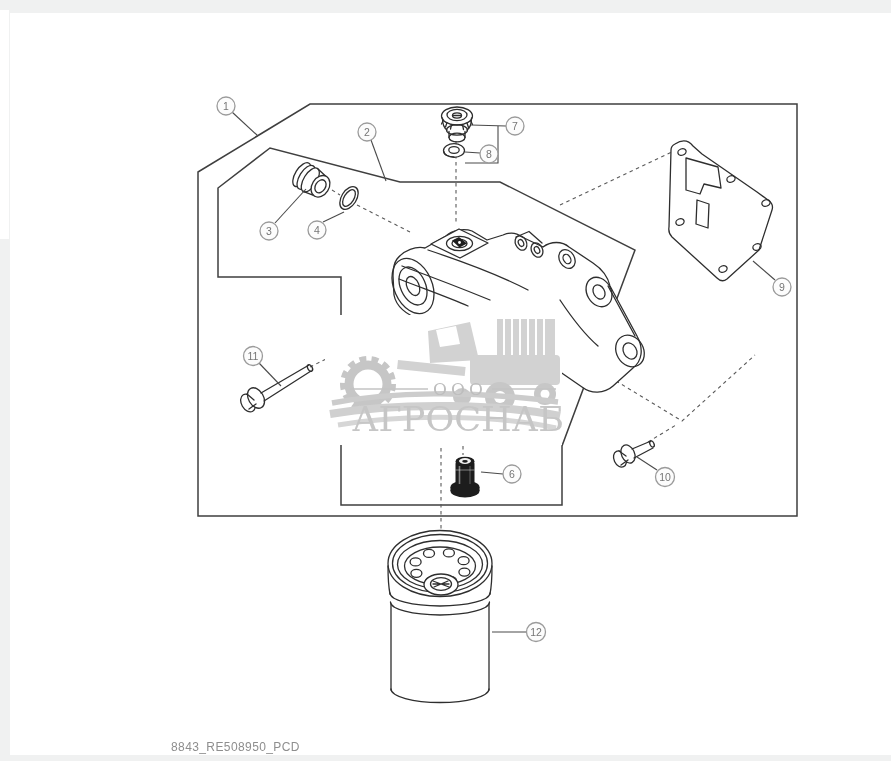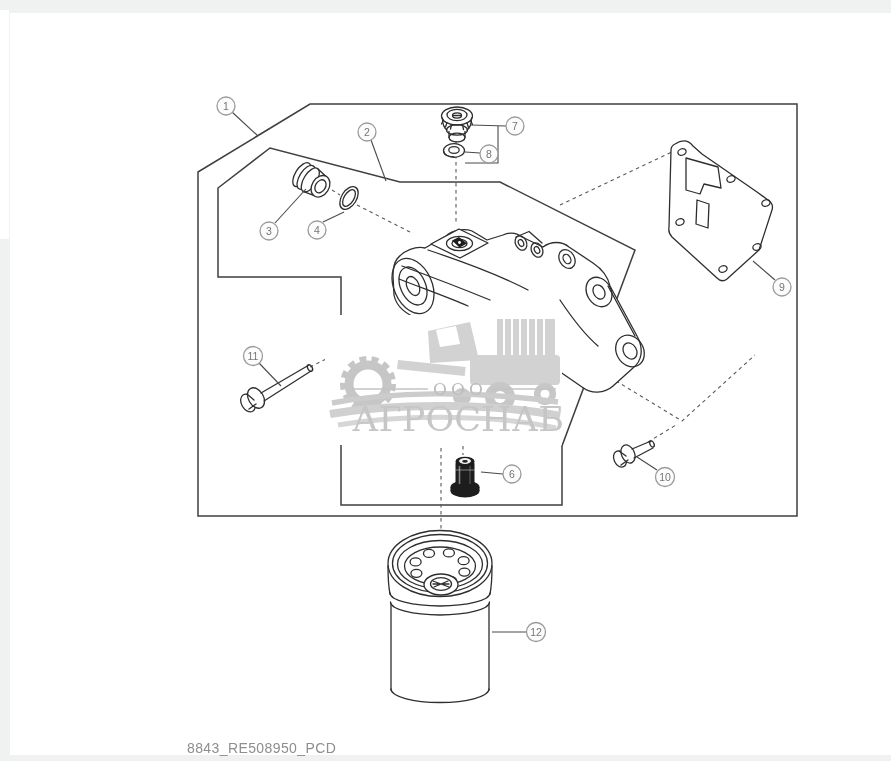--- a/index.html
+++ b/index.html
@@ -4,22 +4,22 @@
 <style>
   html,body{margin:0;padding:0;}
   body{
     width:891px;height:761px;position:relative;overflow:hidden;
     background:#f0f1f1;font-family:"Liberation Sans",sans-serif;
   }
   .page{position:absolute;left:10px;top:13px;width:881px;height:742px;background:#ffffff;}
   .left-tab{position:absolute;left:0;top:10px;width:9px;height:229px;background:#ffffff;}
   .diagram-svg{position:absolute;left:0;top:0;width:891px;height:761px;}
   .footer-code{
-    position:absolute;left:187px;top:740px;
-    font-size:14px;letter-spacing:.4px;color:#8e8e8e;
+    position:absolute;left:171px;top:740px;
+    font-size:12px;letter-spacing:.4px;color:#8e8e8e;
   }
   svg .ln{stroke:#2e2e2e;stroke-width:1.3;fill:none;stroke-linecap:round;stroke-linejoin:round;}
   svg .lnf{stroke:#2e2e2e;stroke-width:1.3;fill:#ffffff;stroke-linejoin:round;}
   svg .bound{stroke:#3f3f3f;stroke-width:1.5;fill:none;stroke-linejoin:miter;}
   svg .dash{stroke:#5a5a5a;stroke-width:1.1;fill:none;stroke-dasharray:3.5 3.5;}
   svg .leader{stroke:#4a4a4a;stroke-width:1.1;fill:none;}
   svg .co{fill:#fcfcfc;stroke:#9b9b9b;stroke-width:1.3;}
   svg .cot{font-family:"Liberation Sans",sans-serif;font-size:10.5px;fill:#757575;text-anchor:middle;}
   svg .wm{fill:#d2d2d2;}
   svg .wm2{fill:#c7c7c7;}

